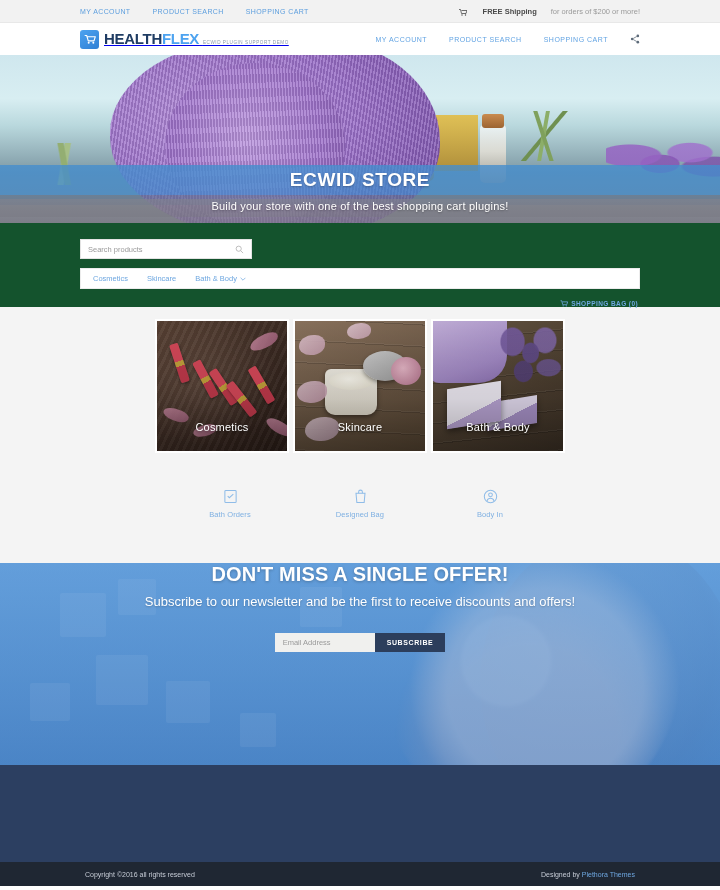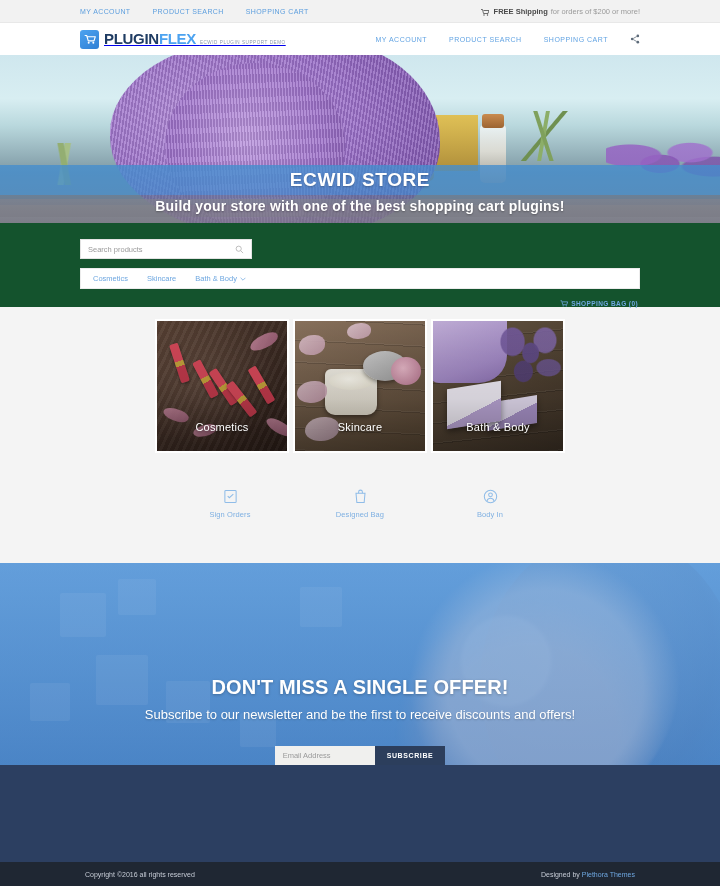--- a/index.html
+++ b/index.html
@@ -25,21 +25,21 @@
     font-size: 7px;
     letter-spacing: 0.4px;
     color: #5c9ede;
     text-decoration: none;
     white-space: nowrap;
   }
   .topbar-right {
     margin-left: auto;
     display: flex;
     align-items: flex-end;
-    gap: 3px;
+    gap: 14px;
     font-size: 7.5px;
     color: #9a9a9a;
   }
   .topbar-right .strong { font-weight: bold; color: #4a4a4a; }
   .cart-glyph {
     display: inline-block;
     width: 8px; height: 7px;
     position: relative;
     margin-right: 2px;
   }
@@ -195,24 +195,23 @@
     letter-spacing: 0.6px;
     text-shadow: 0 1px 2px rgba(0,0,0,.25);
   }
   .hero-sub-band {
     position: absolute; left: 0; top: 140px; width: 100%; height: 22px;
     background: rgba(120,120,128,.42);
     display: flex; align-items: center; justify-content: center;
   }
   .hero-sub {
     color: #ffffff;
-    font-size: 14px;
+    font-size: 11px;
     letter-spacing: 0.2px;
     text-shadow: 0 1px 2px rgba(0,0,0,.3);
-    font-weight: bold;
   }
 
   
   .store-wrap { background: #14532d; padding: 16px 80px 0; }
   .searchbox {
     width: 172px; height: 20px;
     background: #ffffff;
     border: 1px solid #e3e3e3;
     display: flex; align-items: center;
     padding: 0 7px;
@@ -393,21 +392,21 @@
     letter-spacing: 0.1px;
   }
 
   
   .news {
     height: 202px;
     position: relative;
     overflow: hidden;
     background: linear-gradient(180deg,#6ea8df,#4f8cc9);
     display: flex; flex-direction: column;
-    align-items: center; justify-content: flex-end;
+    align-items: center; justify-content: flex-start;
   }
   .news-face {
     position: absolute; right: 40px; top: -40px;
     width: 300px; height: 300px;
     background:
       radial-gradient(circle at 42% 46%, rgba(255,255,255,.16) 0 18%, transparent 20%),
       radial-gradient(ellipse at 55% 55%, rgba(233,228,230,.55) 0 42%, transparent 58%),
       radial-gradient(circle at 50% 70%, rgba(200,180,185,.4) 0 34%, transparent 52%);
     border-radius: 50%;
     filter: blur(1px);
@@ -506,21 +505,21 @@
   <a class="logo" href="#">
     <span class="logo-mark">
       <svg viewBox="0 0 18 16" width="12" height="11">
           <path d="M1 2h3l2.4 8H15l2-6.2H5.2" fill="none" stroke="#ffffff" stroke-width="1.7" stroke-linejoin="round"></path>
           <circle cx="7" cy="13" r="1.5" fill="#ffffff"></circle>
           <circle cx="14" cy="13" r="1.5" fill="#ffffff"></circle>
         </svg>
     </span>
     <span class="logo-text">
       <span class="logo-title">
-        <span class="a">PLUGIN</span><span class="b">FLEX</span>
+        <span class="a">HEALTH</span><span class="b">FLEX</span>
       </span>
       <span class="logo-sub">ECWID PLUGIN SUPPORT DEMO</span>
     </span>
   </a>
   <div class="mainnav">
     <a href="#">MY ACCOUNT</a>
     <a href="#">PRODUCT SEARCH</a>
     <a href="#">SHOPPING CART</a>
     <a href="#">
       <svg class="share-icon" viewBox="0 0 16 16">
@@ -637,21 +636,21 @@
     <span class="card-label">Bath &amp; Body</span>
   </a>
 </div>
 
 <div class="iconlinks">
   <a class="iconlink" href="#">
     <svg class="glyph" viewBox="0 0 16 16">
       <rect x="2" y="1.5" width="12" height="13" rx="1" fill="none" stroke="#8fbce8" stroke-width="1.1"></rect>
       <path d="M5 7.5l1.8 1.8L11 5.4" fill="none" stroke="#8fbce8" stroke-width="1.1"></path>
     </svg>
-    <span class="txt">Sign Orders</span>
+    <span class="txt">Bath Orders</span>
   </a>
   <a class="iconlink" href="#">
     <svg class="glyph" viewBox="0 0 16 16">
       <path d="M3.2 4.6h9.6l-.9 9.8H4.1z" fill="none" stroke="#8fbce8" stroke-width="1.1"></path>
       <path d="M6 4.6V3.2a2 2 0 0 1 4 0v1.4" fill="none" stroke="#8fbce8" stroke-width="1.1"></path>
     </svg>
     <span class="txt">Designed Bag</span>
   </a>
   <a class="iconlink" href="#">
     <svg class="glyph" viewBox="0 0 16 16">

